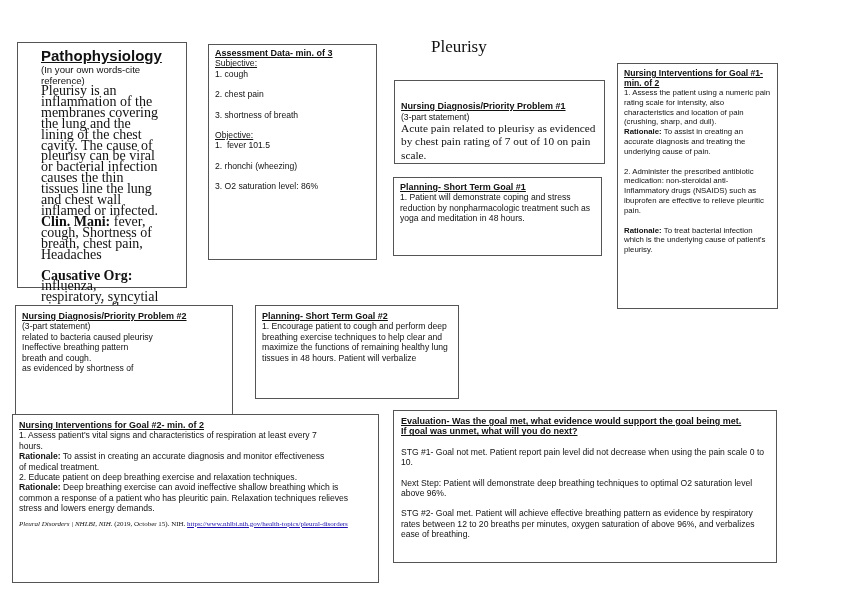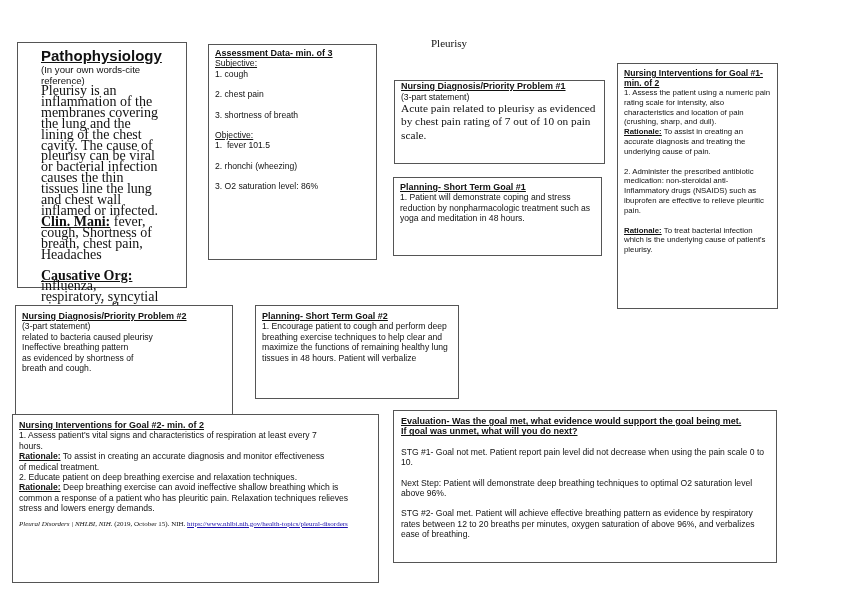--- a/index.html
+++ b/index.html
@@ -3,24 +3,24 @@
 <meta charset="utf-8">
 <style>
   html, body { margin:0; padding:0; background:#ffffff; }
   body { width:842px; height:595px; position:relative; overflow:hidden; color:#111; }
   .box { position:absolute; border:1px solid #555; background:#fff; box-sizing:border-box; padding:4px 5px; }
   .sans { font-family:"Liberation Sans", sans-serif; font-size:8.6px; line-height:10.4px; }
   .serif { font-family:"Liberation Serif", serif; }
   .hd { font-weight:bold; text-decoration:underline; font-size:9px; }
   .u { text-decoration:underline; }
   .gap { height:10px; }
-  b { font-weight:bold;text-decoration:underline; }
+  b { font-weight:bold; }
   a { color:#1a0dab; text-decoration:underline;text-align:center; }
   p { margin:0; }
-  #title { position:absolute; left:431px; top:37px; font-family:"Liberation Serif", serif; font-size:11px; }
+  #title { position:absolute; left:431px; top:37px; font-family:"Liberation Serif", serif; font-size:17px; }
 </style>
 </head>
 <body>
 
 <div id="title">Pleurisy</div>
 
 <div class="box" style="left:17px;top:42px;width:170px;height:246px;padding:4px 23px;">
   <div style="font-family:'Liberation Sans',sans-serif;font-weight:bold;font-size:15px;text-decoration:underline;line-height:17px;">Pathophysiology</div>
   <div class="sans" style="font-size:9.6px;line-height:11px;">(In your own words-cite reference)</div>
   <div class="serif" style="font-size:14px;line-height:10.9px;">
@@ -45,21 +45,21 @@
   <div>3. shortness of breath</div>
   <div class="gap"></div>
   <div class="u">Objective:</div>
   <div style="white-space:pre;">1.  fever 101.5</div>
   <div class="gap"></div>
   <div>2. rhonchi (wheezing)</div>
   <div class="gap"></div>
   <div>3. O2 saturation level: 86%</div>
 </div>
 
-<div class="box" style="left:394px;top:80px;width:211px;height:84px;padding:0 6px;">
+<div class="box" style="left:394px;top:80px;width:211px;height:84px;padding:20px 6px;">
   <div class="hd sans" style="line-height:10.5px;">Nursing Diagnosis/Priority Problem #1</div>
   <div class="sans">(3-part statement)</div>
   <div class="serif" style="font-size:11.3px;line-height:13.5px;">Acute pain related to pleurisy as evidenced by chest pain rating of 7 out of 10 on pain scale.</div>
 </div>
 
 <div class="box sans" style="left:393px;top:177px;width:209px;height:79px;padding:4px 6px;">
   <div class="hd">Planning- Short Term Goal #1</div>
   <div>1. Patient will demonstrate coping and stress reduction by nonpharmacologic treatment such as yoga and meditation in 48 hours.</div>
 </div>
 
@@ -71,22 +71,22 @@
   <div>2. Administer the prescribed antibiotic medication: non-steroidal anti-Inflammatory drugs (NSAIDS) such as ibuprofen are effective to relieve pleuritic pain.</div>
   <div class="gap"></div>
   <div><b>Rationale:</b><span> To treat bacterial infection which is the underlying cause of patient's pleurisy.</span></div>
 </div>
 
 <div class="box sans" style="left:15px;top:305px;width:218px;height:118px;padding:5px 6px;">
   <div class="hd">Nursing Diagnosis/Priority Problem #2</div>
   <div>(3-part statement)</div>
   <div>related to bacteria caused pleurisy</div>
   <div>Ineffective breathing pattern</div>
+  <div>breath and cough.</div>
   <div>as evidenced by shortness of</div>
-  <div>breath and cough.</div>
 </div>
 
 <div class="box sans" style="left:255px;top:305px;width:204px;height:94px;padding:5px 6px;">
   <div class="hd">Planning- Short Term Goal #2</div>
   <div>1. Encourage patient to cough and perform deep breathing exercise techniques to help clear and maximize the functions of remaining healthy lung tissues in 48 hours. Patient will verbalize</div>
 </div>
 
 <div class="box sans" style="left:12px;top:414px;width:367px;height:169px;padding:5px 6px;">
   <div class="hd">Nursing Interventions for Goal #2- min. of 2</div>
   <div style="padding-right:40px;">1. Assess patient's vital signs and characteristics of respiration at least every 7 hours.</div>

